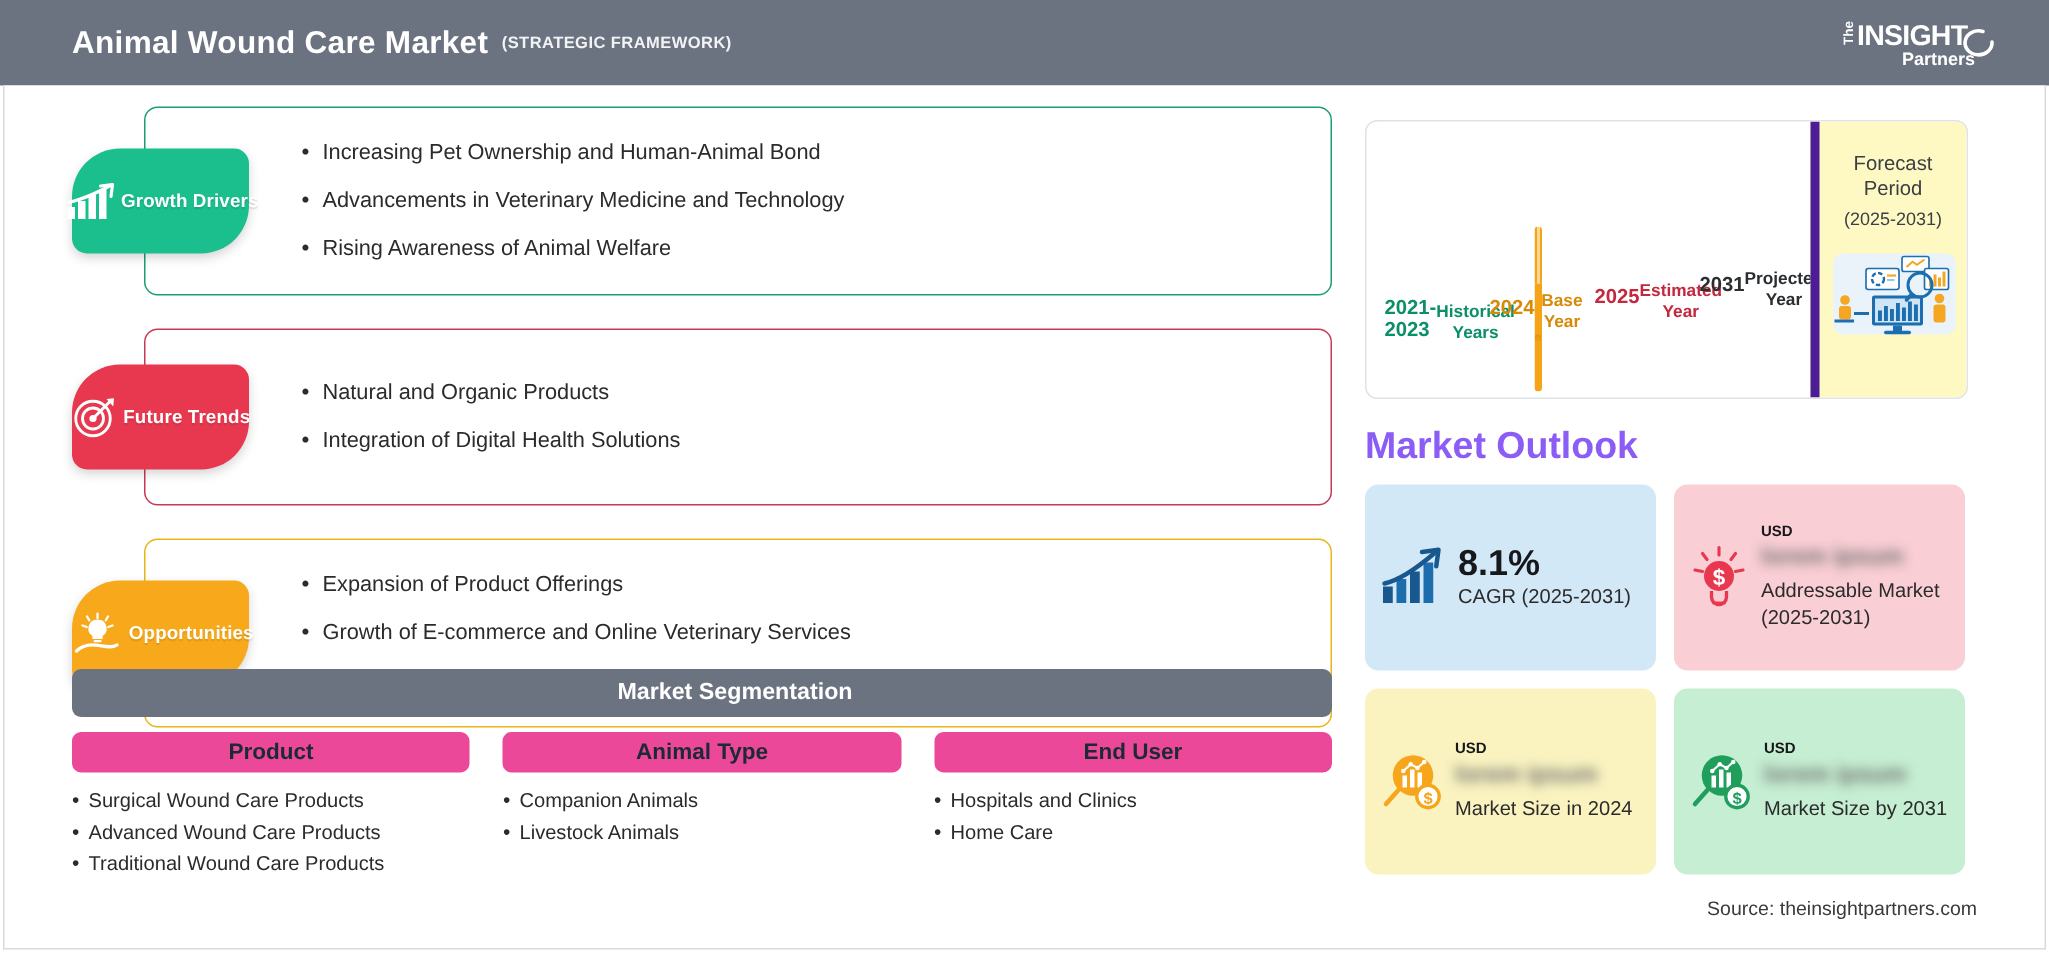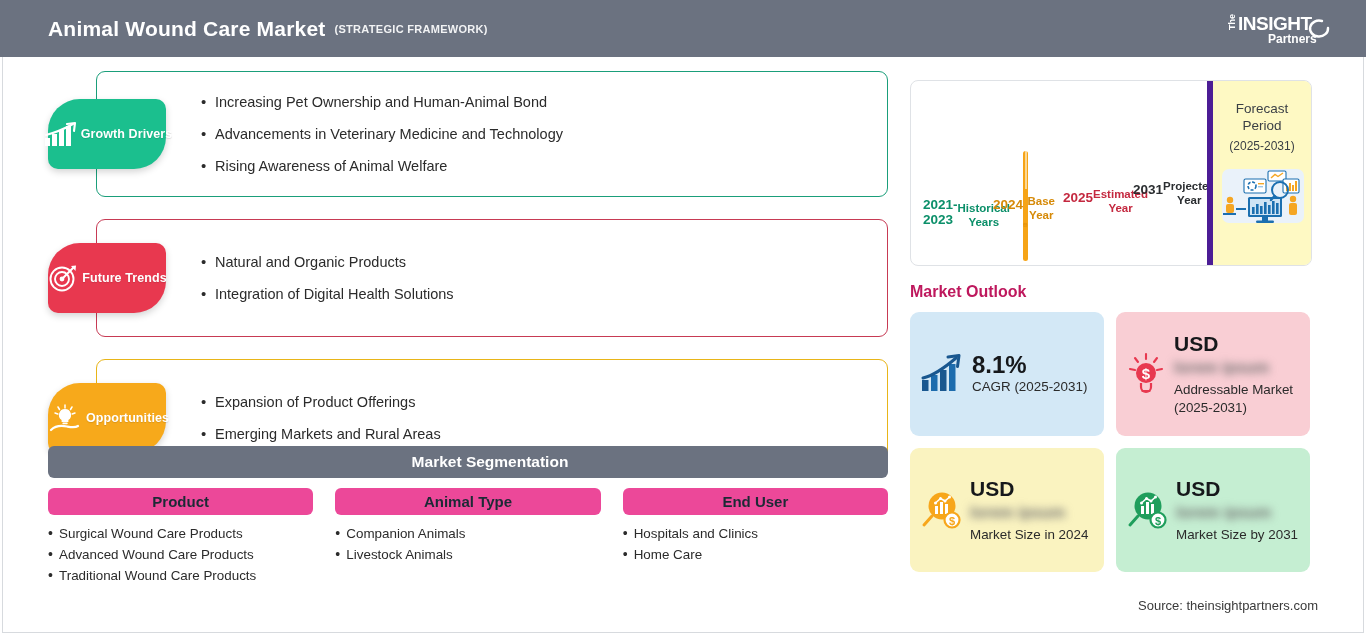--- a/index.html
+++ b/index.html
@@ -117,36 +117,36 @@
 
   .forecast-right {
     width: 104px; background: #fef9c3; border-left: 6px solid #4c1d95;
     display: flex; flex-direction: column; align-items: center;
     padding-top: 20px;
   }
   .fr-t1 { font-size: 13.5px; color: #3a3f45; line-height: 1.25; text-align: center; }
   .fr-t2 { font-size: 12px; color: #3a3f45; margin-top: 4px; text-align: right; }
 
   .outlook-title {
-    font-size: 16px; font-weight: bold; color: #be185d; margin: 17px 0 11px 0;
+    font-size: 25px; font-weight: bold; color: #8b5cf6; margin: 17px 0 11px 0;
   }
 
   .cards { display: flex; flex-wrap: wrap; gap: 12px; width: 408px; }
   .card {
     width: 194px; height: 124px; border-radius: 9px;
     display: flex; align-items: center; padding: 10px 10px 10px 8px; gap: 6px;
   }
   .c-blue  { background: #d3e8f6; }
   .c-pink  { background: #f9ced4; }
   .c-yellow{ background: #faf3c0; }
   .c-green { background: #c5eed2; }
   .card-ico { flex: 0 0 auto; display: flex; align-items: center; justify-content: center; }
   .card-txt { display: flex; flex-direction: column; }
   .card-big { font-size: 24px; font-weight: bold; color: #16181b; line-height: 1.1; }
-  .card-usd { font-size: 21px; font-weight: bold; color: #16181b; }
+  .card-usd { font-size: 10px; font-weight: bold; color: #16181b; }
   .card-blur {
     font-size: 16px; font-weight: bold; color: #6f6f6f;
     filter: blur(4px); line-height: 1.25; margin: 2px 0 3px 0; user-select: none;
   }
   .card-sub { font-size: 13.4px; color: #2b2b2b; line-height: 1.32; }
 
   .source {
     position: absolute; left: 910px; top: 598px; width: 408px;
     text-align: right; font-size: 13px; color: #3a3a3a;
   }
@@ -214,20 +214,21 @@
           </svg>
         </span>
         <span class="badge-label">Future Trends</span>
       </div>
     </div>
 
     <div class="pillar opps">
       <div class="pillar-box">
         <ul>
           <li>Expansion of Product Offerings</li>
+          <li>Growth of E-commerce and Online Veterinary Services</li>
           <li>Emerging Markets and Rural Areas</li>
         </ul>
       </div>
       <div class="badge badge-o">
         <span>
           <svg width="40" height="28" viewBox="0 0 40 28">
             <g stroke="#fff" stroke-width="1.5" stroke-linecap="round">
               <line x1="20" y1="1" x2="20" y2="4"></line>
               <line x1="13" y1="3" x2="14.5" y2="5.5"></line>
               <line x1="27" y1="3" x2="25.5" y2="5.5"></line>

